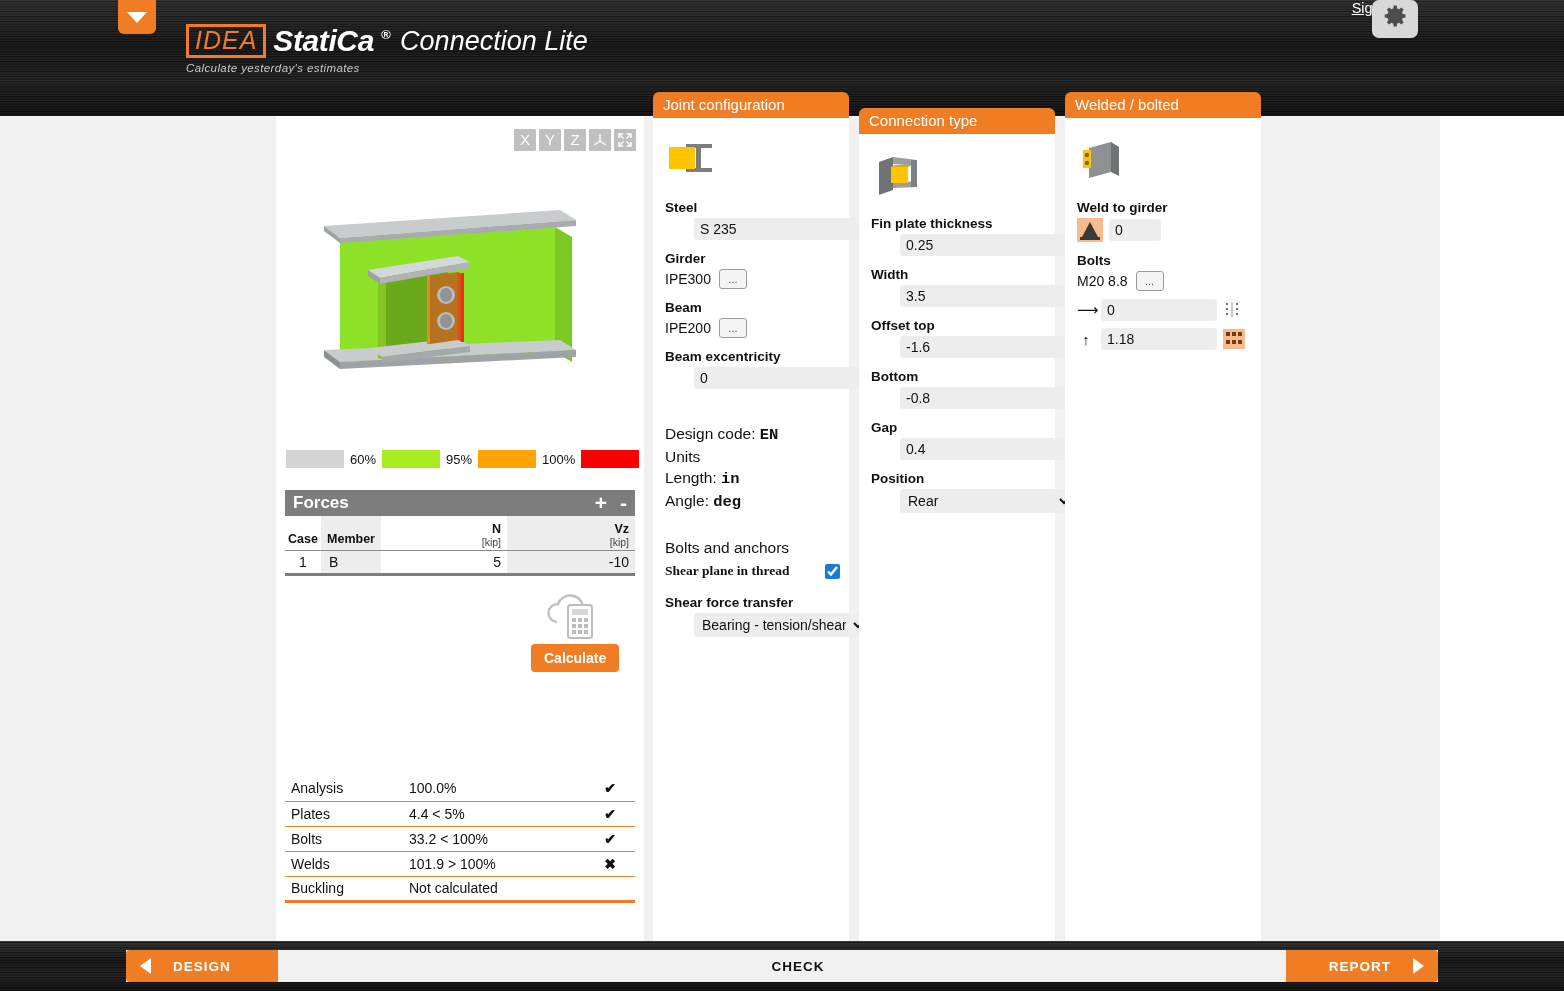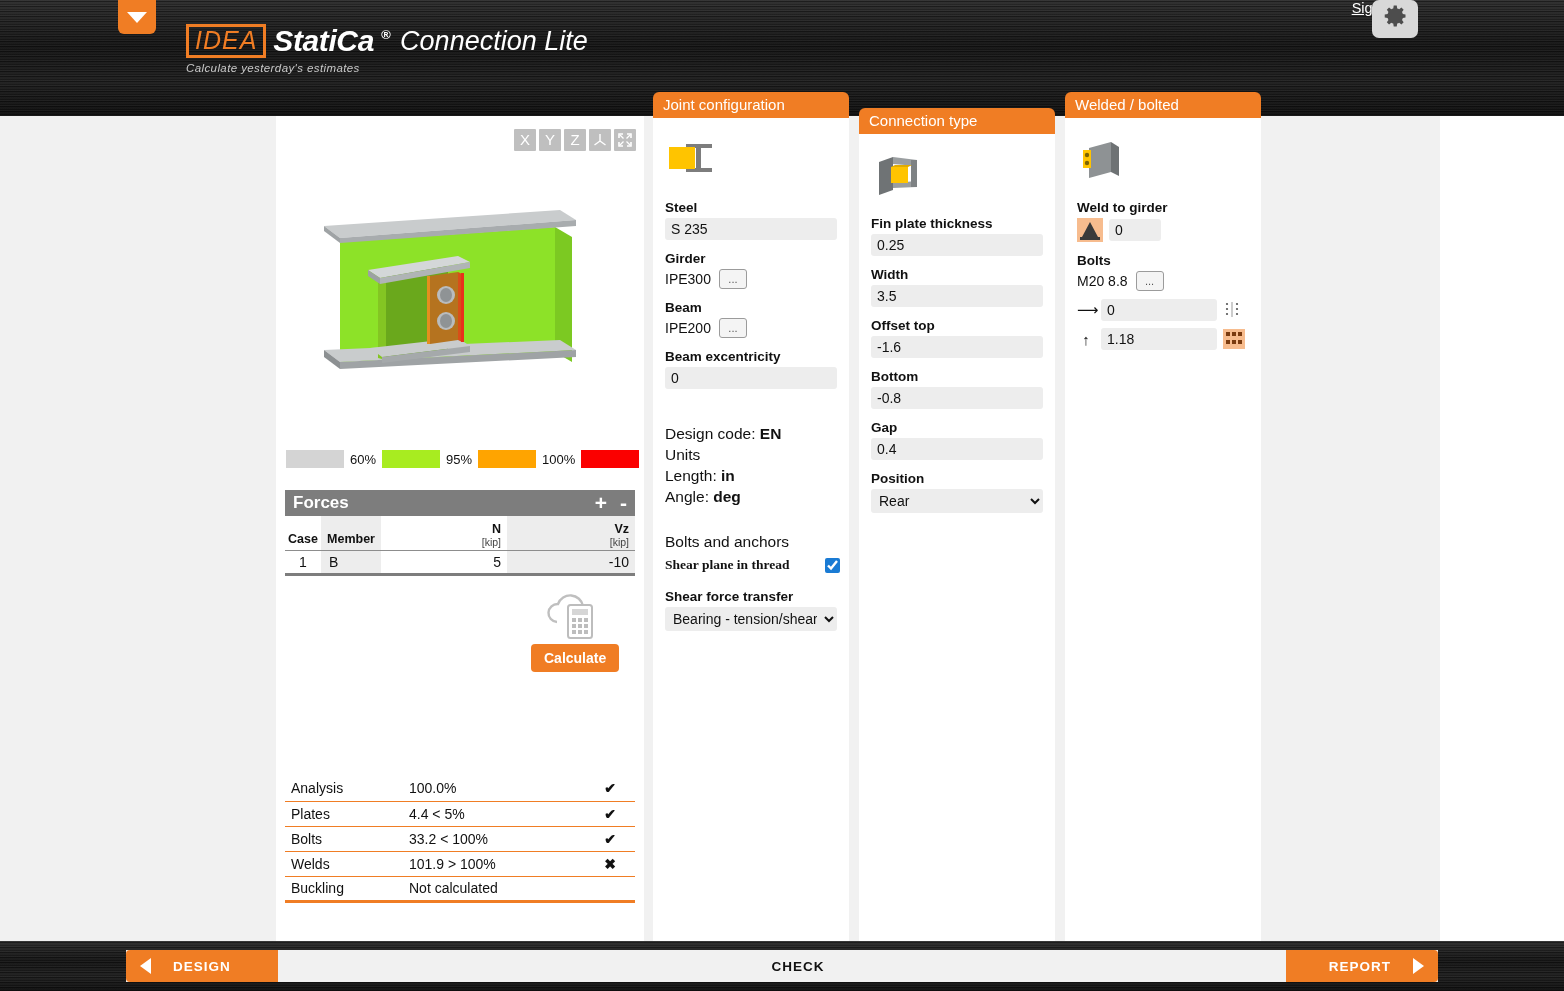--- a/index.html
+++ b/index.html
@@ -207,33 +207,34 @@
     font-size: 13.5px; font-weight: bold; color: #111;
     margin: 11px 0 3px 0;
   }
   .field-label.first { margin-top: 0; }
   .field-box {
     background: #ededed; border: none; border-radius: 3px;
     height: 22px; width: 100%;
     font-size: 14px; color: #111;
     padding: 1px 6px; display: block;
     font-family: "Liberation Sans", sans-serif;
+    margin-left: 29px;
   }
   select.field-box { height: 24px; padding: 2px 4px; }
   .inline-row { display: flex; align-items: center; gap: 8px; }
   .inline-val { font-size: 14px; color: #111; }
   .dots-btn {
     background: #f4f4f4; border: 1px solid #9b9b9b;
     border-radius: 3px; width: 28px; height: 20px;
     font-size: 11px; color: #555; cursor: pointer;
     line-height: 10px; text-align: center;
     font-family: "Liberation Sans", sans-serif;
   }
   .meta-block { margin-top: 34px; font-size: 15.5px; color: #111; line-height: 21px; }
-  .meta-block b { font-weight: bold; }
+  .meta-block b { font-weight: bold; font-family: Liberation Mono, monospace; }
   .sec-title { font-size: 15.5px; color: #111; margin-top: 26px; }
   .chk-row {
     display: flex; align-items: center; justify-content: space-between;
     margin-top: 6px; width: 175px;
   }
   .chk-label { font-size: 13.5px; font-weight: bold; color: #111; font-family: Liberation Serif, serif; }
   input[type=checkbox] { width: 15px; height: 15px; margin: 0; cursor: pointer; accent-color: #1a7bd4; }
 
   
   .wb-row { display: flex; align-items: center; gap: 6px; margin-top: 3px; }

